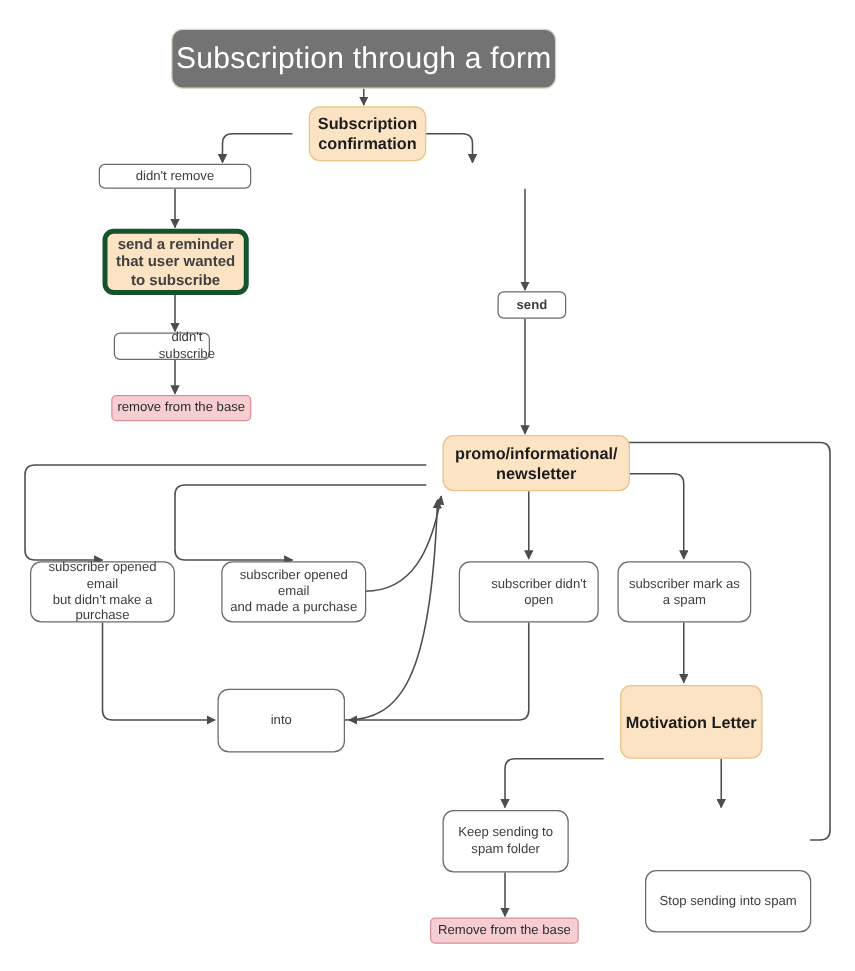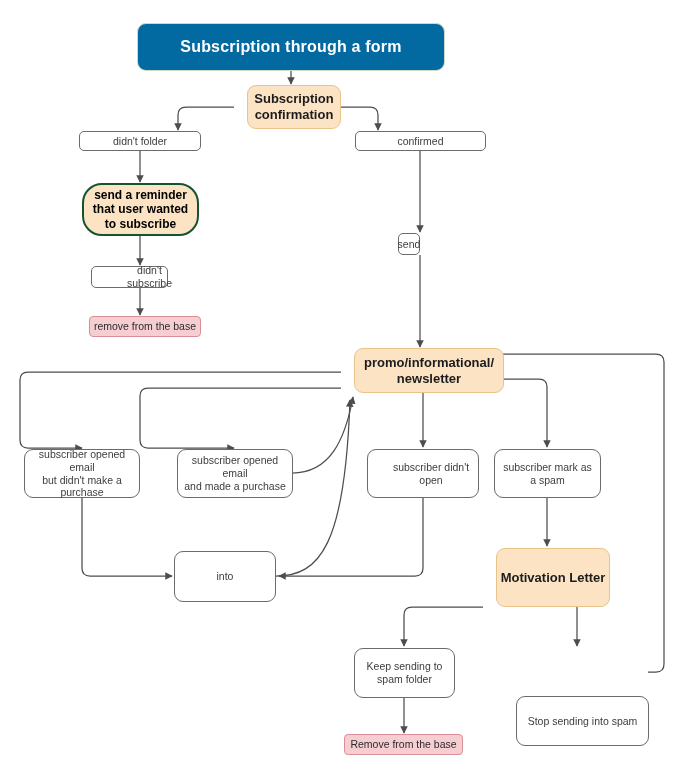--- a/index.html
+++ b/index.html
@@ -32,42 +32,42 @@
     box-sizing: border-box;
     display: flex;
     align-items: center;
     justify-content: center;
     text-align: center;
     line-height: 1.22;
     white-space: pre-line;
   }
   
   .n-title {
-    background: #0369a1;
+    background: #737373;
     border: 1px solid #cdddc4;
     border-radius: 9px;
     color: #ffffff;
-    font-size: 16px;
-    font-weight: bold;
+    font-size: 24px;
+    font-weight: normal;
     letter-spacing: 0.2px;
   }
   .n-accent {
     background: #fce3c4;
     border: 1px solid #e8c48b;
     border-radius: 9px;
     color: #1c1c1c;
     font-size: 13px;
     font-weight: bold;
     margin-left: 13px;
   }
   .n-accent-sm {
     background: #fce3c4;
-    border: 2px solid #14532d;
-    border-radius: 20px;
-    color: #000000;
+    border: 4px solid #14532d;
+    border-radius: 9px;
+    color: #404040;
     font-size: 12px;
     font-weight: bold;
   }
   .n-plain {
     background: #ffffff;
     border: 1px solid #6b6b6b;
     border-radius: 5px;
     color: #3d3d3d;
     font-size: 10.5px;
     font-weight: normal;
@@ -144,33 +144,32 @@
 
       <path d="M 648 672 L 656 672 Q 664 672 664 664 L 664 362 Q 664 354 656 354 L 500 354 L 493 354"></path>
     </g>
   </svg>
 
   <div class="node n-title" style="left:137px; top:23px; width:308px; height:48px;">Subscription through a form</div>
 
   <div class="node n-accent" style="left:234px; top:85px; width:94px; height:44px;">Subscription
 confirmation</div>
 
-  <div class="node n-plain" style="left:79px; top:131px; width:122px; height:20px;">didn't  folder</div>
+  <div class="node n-plain" style="left:79px; top:131px; width:122px; height:20px;">didn't  remove</div>
 
-  <div class="node n-plain" style="left:355px; top:131px; width:131px; height:20px;">confirmed</div>
 
   <div class="node n-accent-sm" style="left:82px; top:183px; width:117px; height:53px;">send a reminder
 that user wanted
 to subscribe</div>
 
   <div class="node n-plain" style="left:91px; top:266px; width:77px; height:22px;padding-left:40px;">didn't subscribe</div>
 
   <div class="node n-danger" style="left:89px; top:316px; width:112px; height:21px;">remove from the base</div>
 
-  <div class="node n-plain" style="left:398px; top:233px; width:22px; height:22px;">send</div>
+  <div class="node n-plain" style="left:398px; top:233px; width:55px; height:22px;font-weight:bold;">send</div>
 
   <div class="node n-accent" style="left:341px; top:348px; width:150px; height:45px;">promo/informational/
 newsletter</div>
 
   <div class="node n-plain-lg" style="left:24px; top:449px; width:116px; height:49px;">subscriber opened email
 but didn't make a
 purchase</div>
 
   <div class="node n-plain-lg" style="left:177px; top:449px; width:116px; height:49px;">subscriber opened email
 and made a purchase</div>

